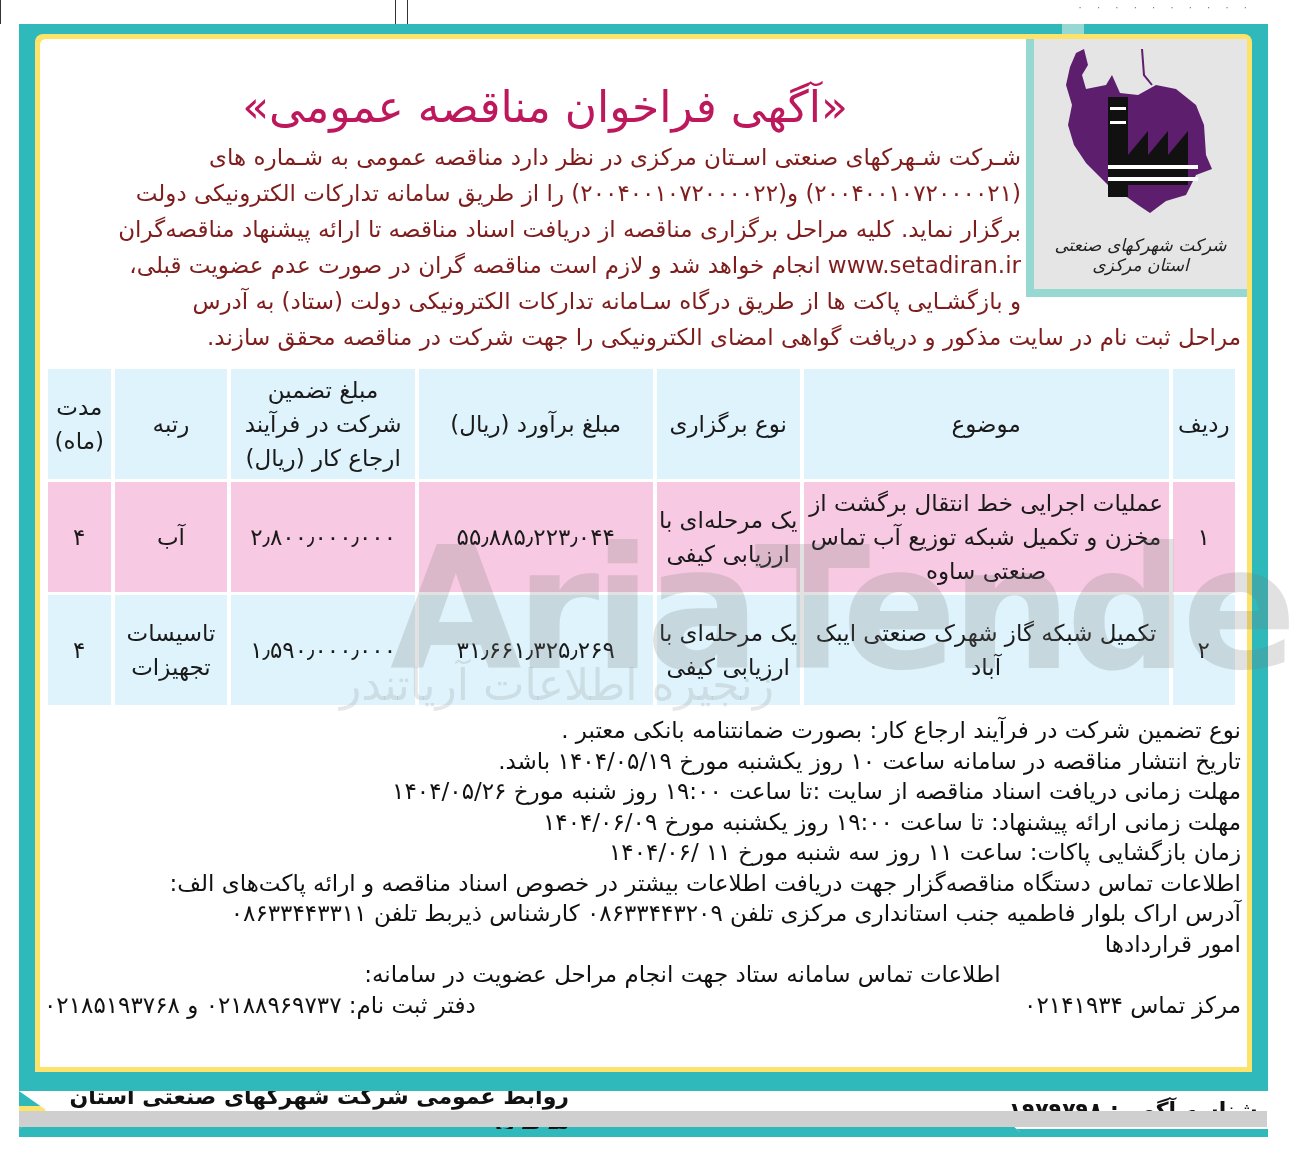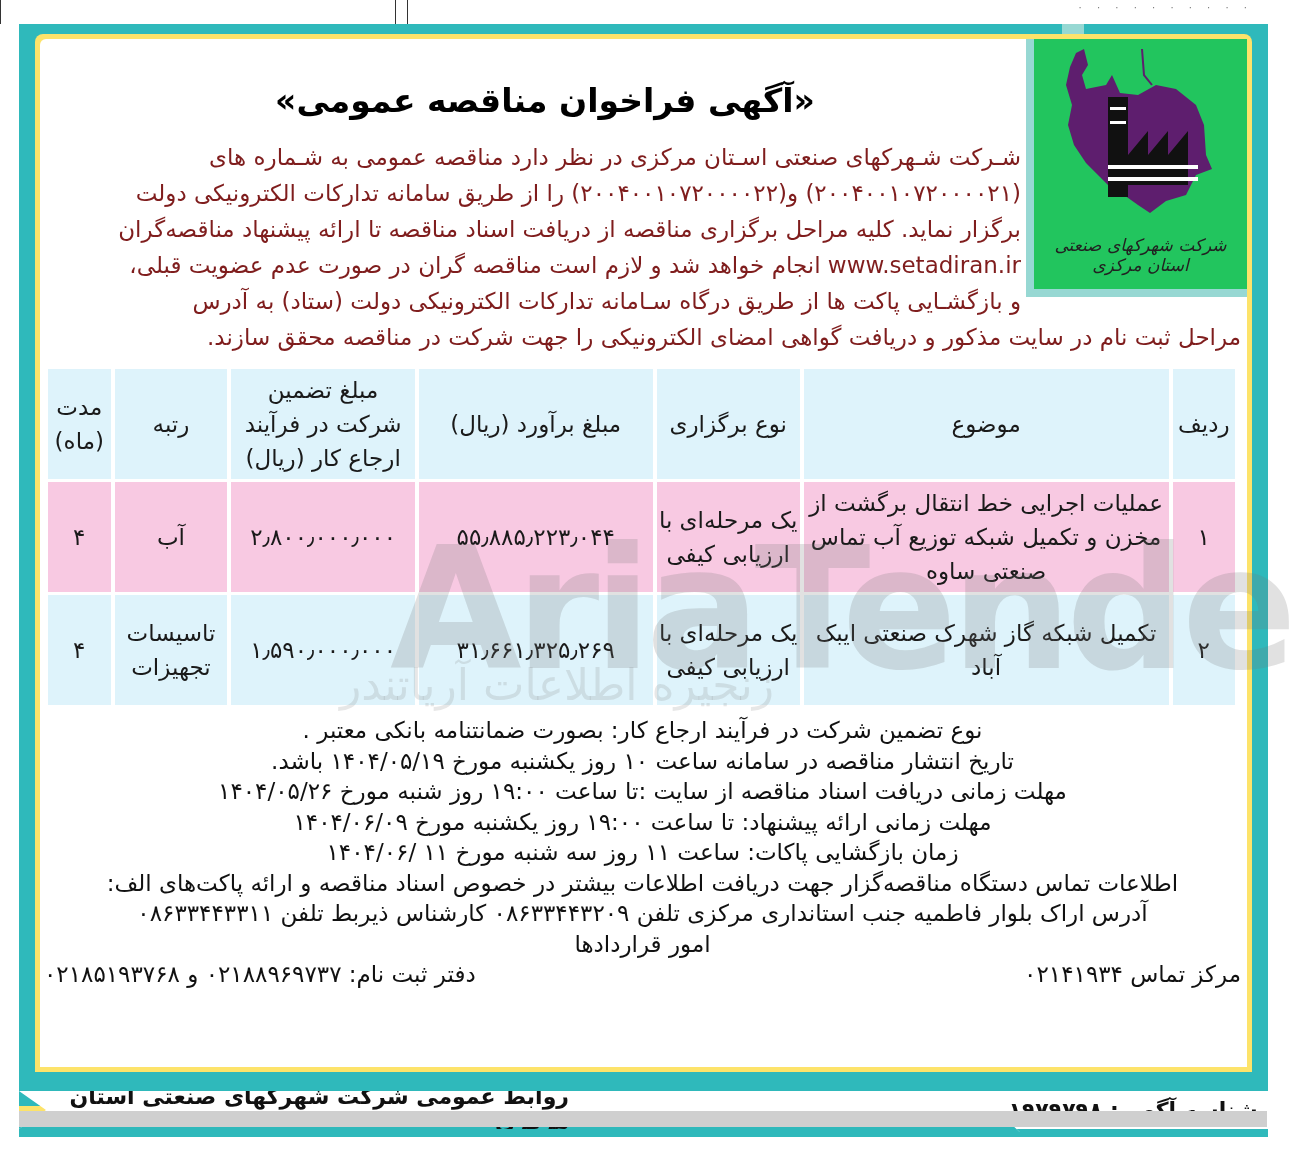--- a/index.html
+++ b/index.html
@@ -21,31 +21,31 @@
     background:#fde36a; border-radius:8px 8px 0 0;
   }
   .paper {
     position:absolute; left:5px; top:5px; right:5px; bottom:5px; background:#fff;
     border-radius:6px 6px 0 0;
   }
 
   
   .logo-panel {
     position:absolute; right:0; top:0; width:213px; height:250px;
-    background:#22c55e; border-left:8px solid #97d8d3; border-bottom:8px solid #97d8d3;
+    background:#e5e5e5; border-left:8px solid #97d8d3; border-bottom:8px solid #97d8d3;
   }
   .logo-svg { position:absolute; left:12px; top:6px; }
   .logo-caption {
     position:absolute; left:0; right:0; top:196px; text-align:center;
     font-family:"DejaVu Serif", serif; font-style:italic; font-size:17px; color:#222; direction:rtl;
   }
 
   .title {
     position:absolute; left:0; width:1010px; top:42px; text-align:center; direction:rtl;
-    font-family:"DejaVu Sans", sans-serif; font-weight:bold; font-size:33px; color:#000000;
+    font-family:"DejaVu Sans", sans-serif; font-weight:normal; font-size:44px; color:#be185d;
     letter-spacing:-1px;
   }
 
   .para { position:absolute; direction:rtl; text-align:justify; text-align-last:right; font-size:23px; line-height:36px; color:#7f1d1d; }
   .para.p1 { right:226px; left:4px; top:100px; }
   .para.p2 { right:6px; left:4px; top:280px; }
   .para .line { display:block; white-space:nowrap; text-align:right; }
 
   
   .tbl-wrap { position:absolute; left:4px; right:8px; top:327px; }
@@ -56,21 +56,21 @@
   tr.row-blue td { background:#def3fb; height:108px; }
   .num { font-family:"DejaVu Sans", sans-serif; letter-spacing:0.5px; }
 
   .watermark {
     position:absolute; left:270px; top:470px; width:700px; height:220px; pointer-events:none;
   }
   .wm-text { position:absolute; left:80px; top:0; font-size:170px; font-weight:bold; color:rgba(120,120,120,0.22); letter-spacing:-6px; font-family:"DejaVu Sans", sans-serif; line-height:200px;}
   .wm-sub { position:absolute; left:30px; top:150px; font-size:44px; color:rgba(120,120,120,0.18); direction:rtl; letter-spacing:18px; }
 
   .footer-lines { position:absolute; right:6px; left:4px; top:676px; direction:rtl; font-size:23px; line-height:30.5px; color:#111; }
-  .footer-lines .line { display:block; white-space:nowrap; text-align:center; }
+  .footer-lines .line { display:block; white-space:nowrap; text-align:right; }
   .footer-lines .center { text-align:center; padding-left:80px; }
   .contact-row { display:flex; justify-content:space-between; direction:rtl; }
 
   
   .banner { position:absolute; left:0; right:0; top:1061px; height:50px; }
   .ribbon {
     position:absolute; top:6px; height:38px; background:#fff; border-bottom:3px solid #2fb9bb;
     display:flex; align-items:center; direction:rtl; font-weight:bold; font-size:22px; color:#111;
   }
   .ribbon.right { right:0; width:270px; clip-path:polygon(8% 0,100% 0,100% 100%,8% 100%,0 50%); justify-content:center; }
@@ -165,20 +165,21 @@
 
       <div class="footer-lines">
         <span class="line">نوع تضمین شرکت در فرآیند ارجاع کار: بصورت ضمانتنامه بانکی معتبر .</span>
         <span class="line">تاریخ انتشار مناقصه در سامانه ساعت ۱۰ روز یکشنبه مورخ ۱۴۰۴/۰۵/۱۹ باشد.</span>
         <span class="line">مهلت زمانی دریافت اسناد مناقصه از سایت :تا ساعت ۱۹:۰۰ روز شنبه مورخ ۱۴۰۴/۰۵/۲۶</span>
         <span class="line">مهلت زمانی ارائه پیشنهاد: تا ساعت ۱۹:۰۰ روز یکشنبه مورخ ۱۴۰۴/۰۶/۰۹</span>
         <span class="line">زمان بازگشایی پاکات: ساعت ۱۱ روز سه شنبه مورخ ۱۱ /۱۴۰۴/۰۶</span>
         <span class="line">اطلاعات تماس دستگاه مناقصه‌گزار جهت دریافت اطلاعات بیشتر در خصوص اسناد مناقصه و ارائه پاکت‌های الف:</span>
         <span class="line">آدرس اراک بلوار فاطمیه جنب استانداری مرکزی تلفن ۰۸۶۳۳۴۴۳۲۰۹ کارشناس ذیربط تلفن ۰۸۶۳۳۴۴۳۳۱۱</span>
         <span class="line">امور قراردادها</span>
+        <span class="line center">اطلاعات تماس سامانه ستاد جهت انجام مراحل عضویت در سامانه:</span>
         <div class="contact-row">
           <span>مرکز تماس ۰۲۱۴۱۹۳۴</span>
           <span style="">دفتر ثبت نام: ۰۲۱۸۸۹۶۹۷۳۷ و ۰۲۱۸۵۱۹۳۷۶۸</span>
         </div>
       </div>
 
     </div>
   </div>
 
   <div class="banner">

